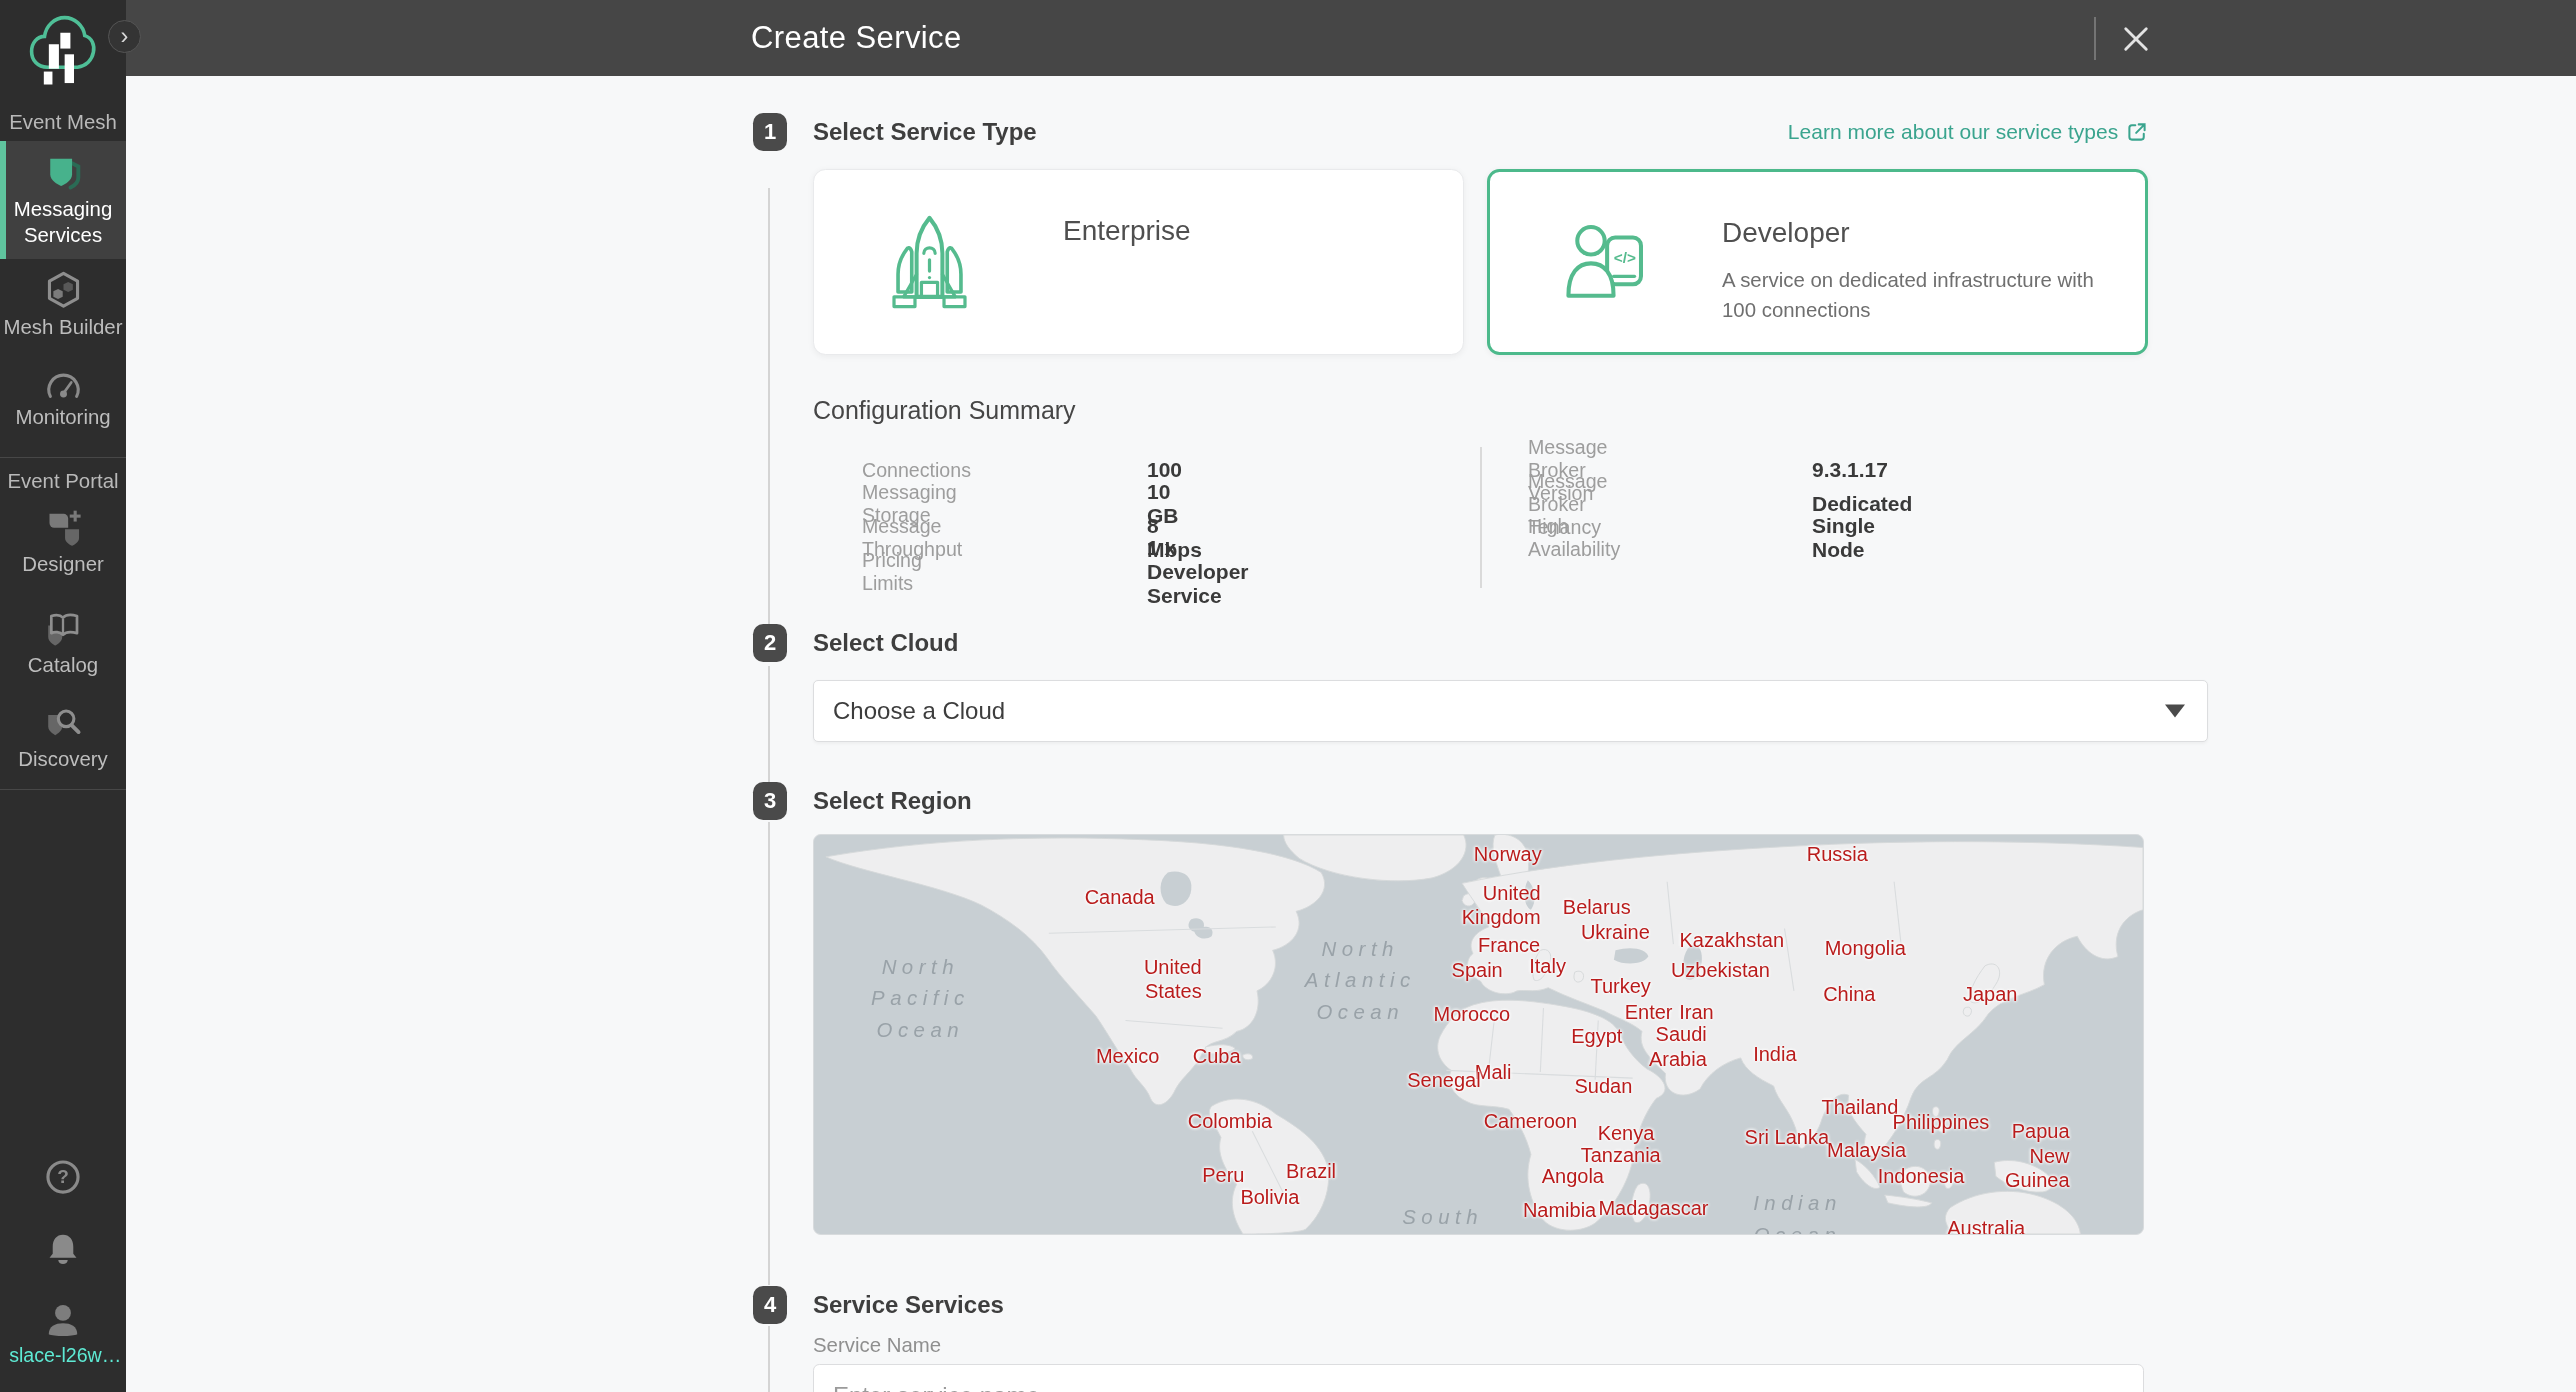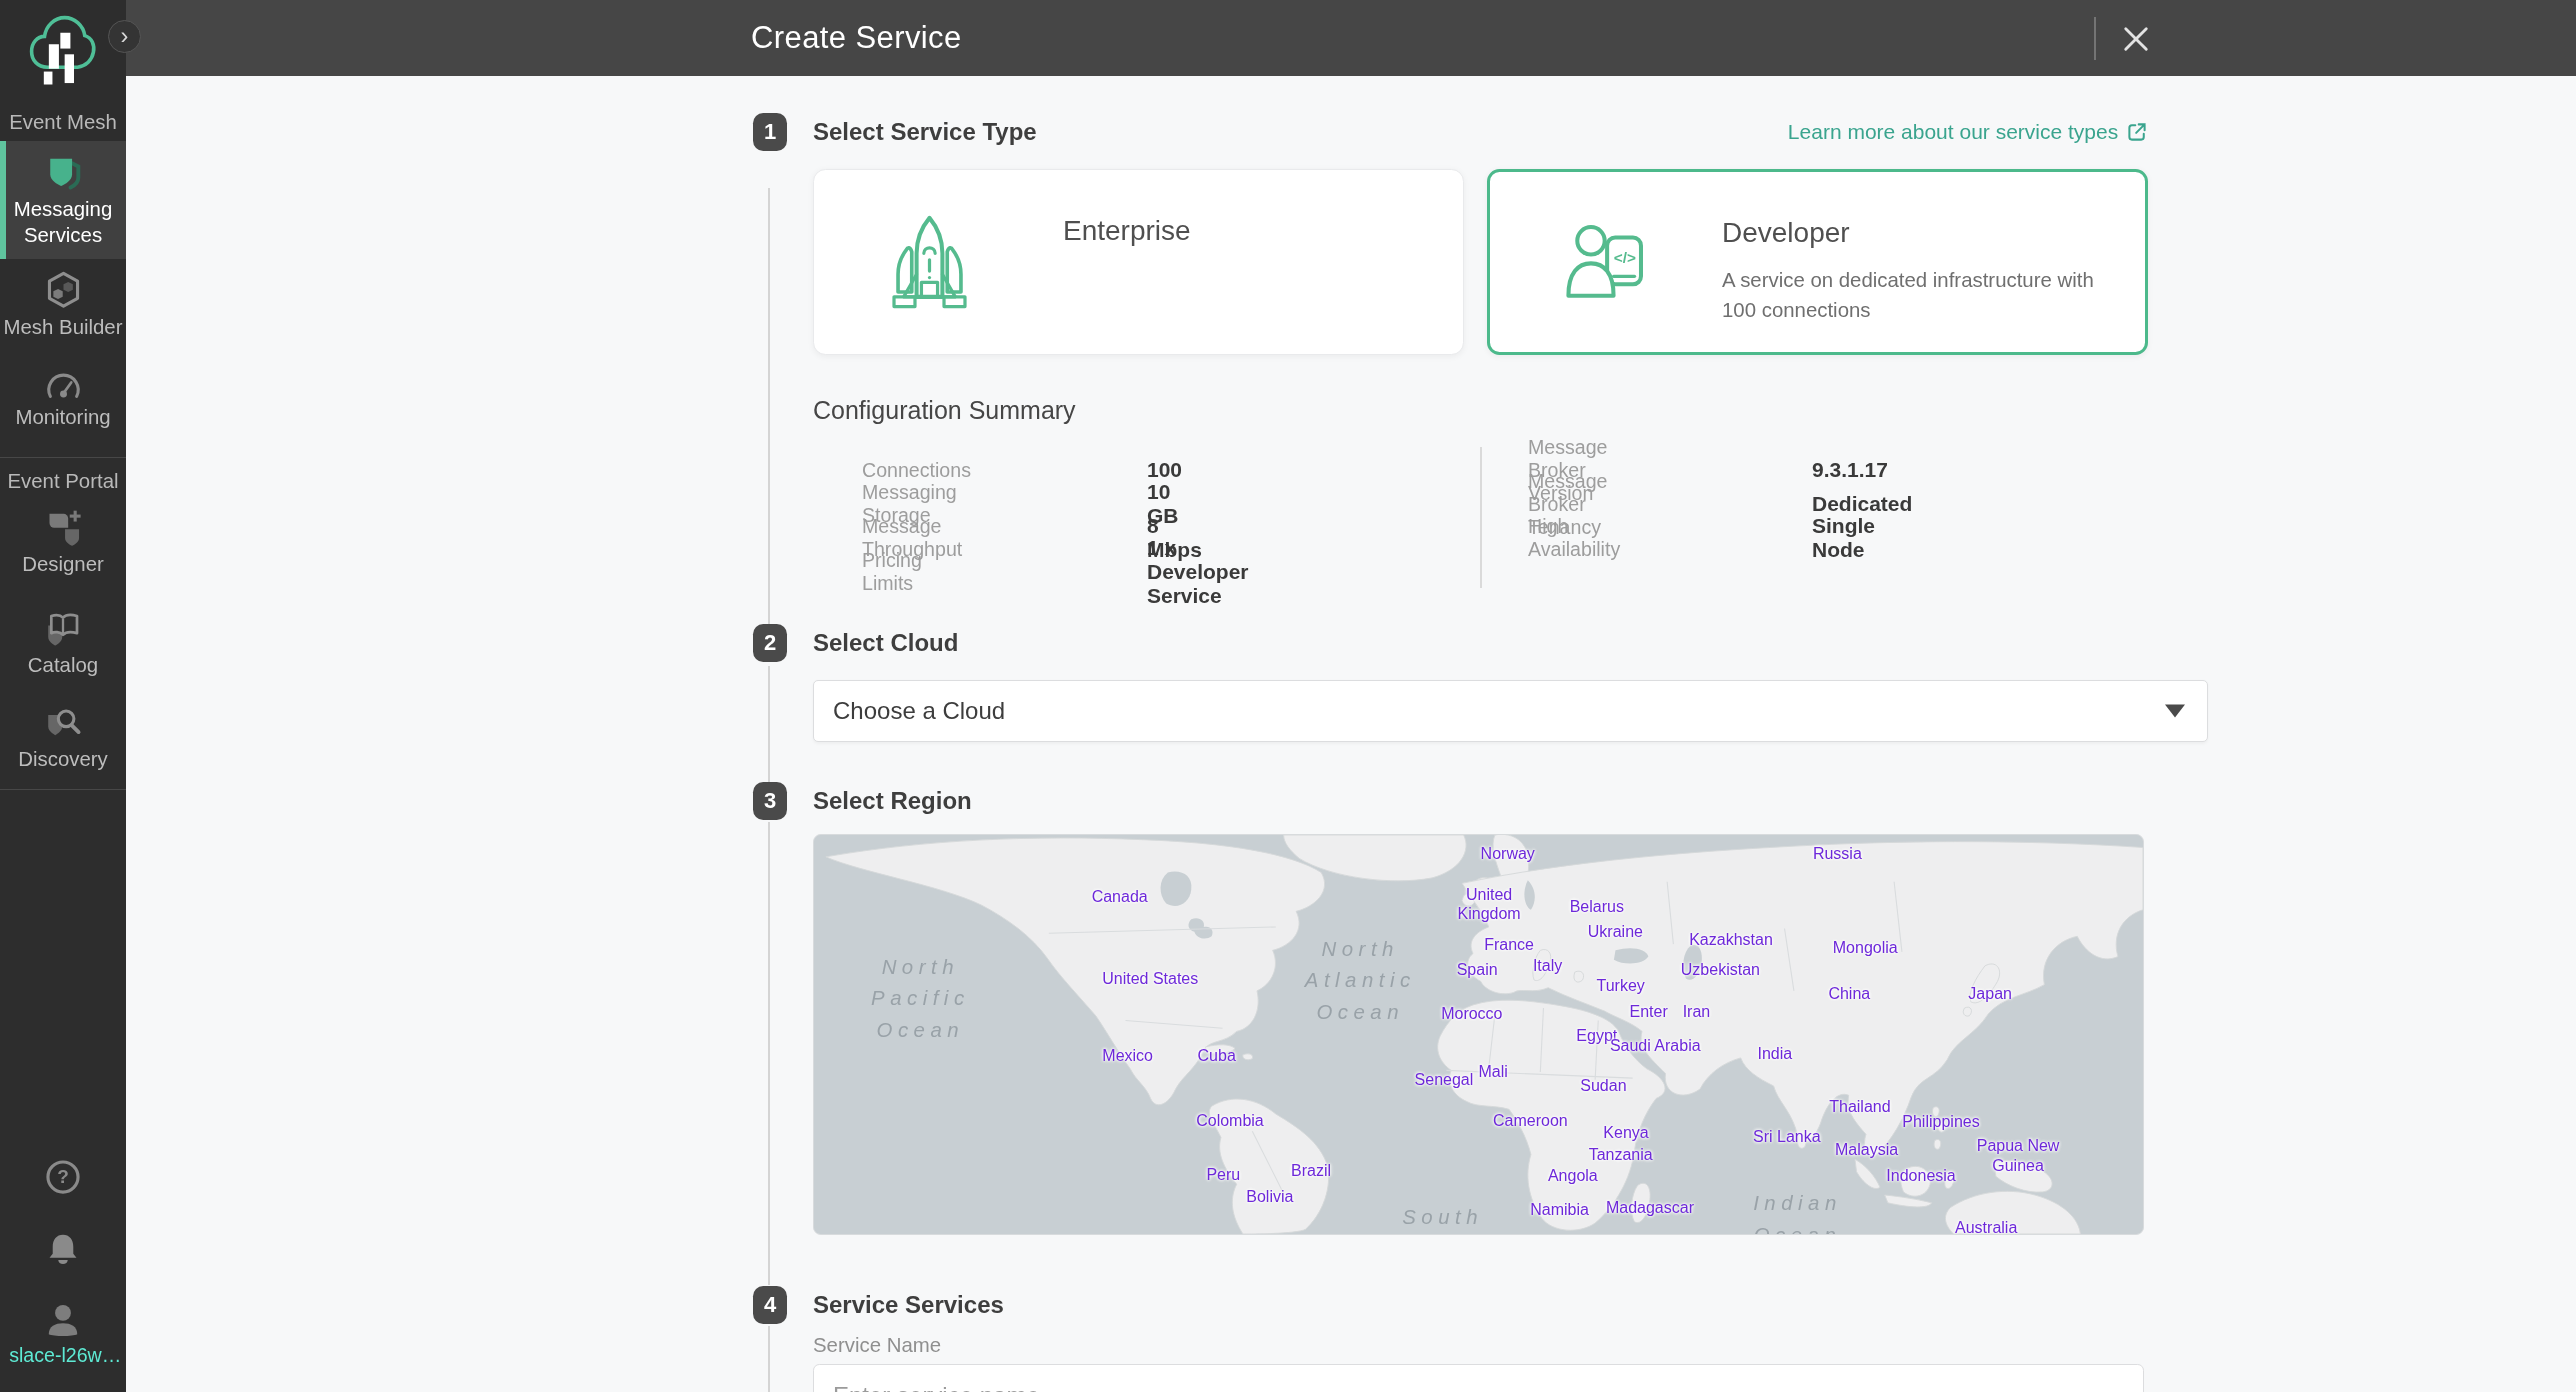--- a/index.html
+++ b/index.html
@@ -60,22 +60,22 @@
   .dropdown { position:absolute; left:813px; top:680px; width:1395px; height:62px; background:#fff;
     border:1.6px solid #dcdddf; border-radius:5px; box-shadow:0 1.6px 3.1px rgba(0,0,0,.04);
     display:flex; align-items:center; cursor:pointer; }
   .dropdown-value { margin-left:19px; font-size:24px; color:#3d3d3d; }
   .dropdown-caret { position:absolute; right:22px; top:50%; transform:translateY(-50%); width:0; height:0;
     border-left:10.2px solid transparent; border-right:10.2px solid transparent; border-top:13.3px solid #4a4a4a; }
   
   .region-map { position:absolute; left:813px; top:834px; width:1331px; height:401px; border-radius:7.8px;
     overflow:hidden; background:#c8cfd3; border:0.8px solid #d8dbdd; cursor:pointer; }
   .region-map svg { position:absolute; left:0; top:0; width:100%; height:100%; }
-  .map-label { position:absolute; transform:translate(-50%,-50%); font-size:16px; color:#6d28d9;
-    text-align:center; line-height:1.22; max-width:103px; white-space:pre-line;
+  .map-label { position:absolute; transform:translate(-50%,-50%); font-size:20px; color:#b91c1c;
+    text-align:right; line-height:1.22; max-width:103px; white-space:pre-line;
     text-shadow:0 0 3.9px #fff, 0 0 3.9px #fff, 0 0 2.4px #fff; pointer-events:none; }
   .ocean-label { position:absolute; transform:translate(-50%,-50%); font-size:20.4px; font-style:italic;
     letter-spacing:5.5px; color:#99a2a8; text-align:center; line-height:1.55; white-space:pre-line; pointer-events:none; }
   
   .field-label { position:absolute; left:813px; top:1334px; font-size:20.4px; color:#8f8f8f; }
   .svc-input { position:absolute; left:813px; top:1364px; width:1331px; height:64px; background:#fff;
     border:1.6px solid #dcdddf; border-radius:6.3px; font-size:24px; padding:0 19px; color:#444;
     font-family:"Liberation Sans", sans-serif; }
   .svc-input::placeholder { color:#9b9b9b; }
 </style>

